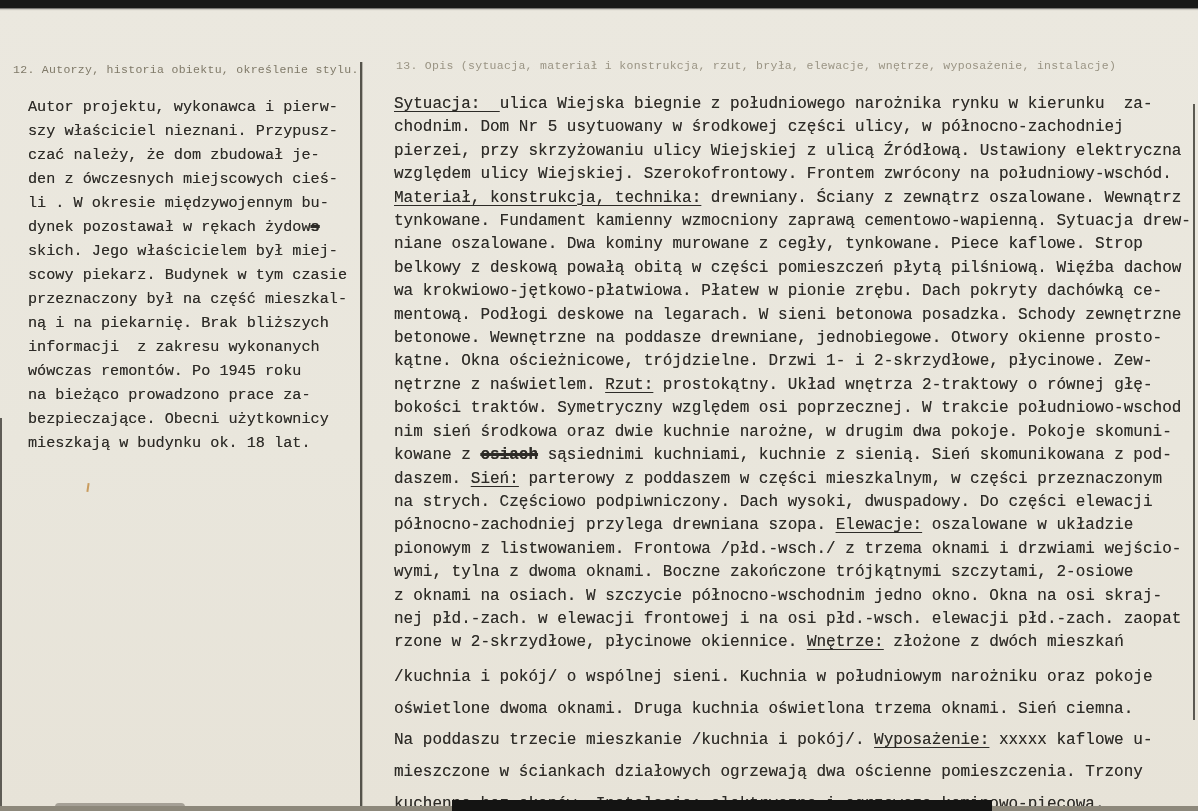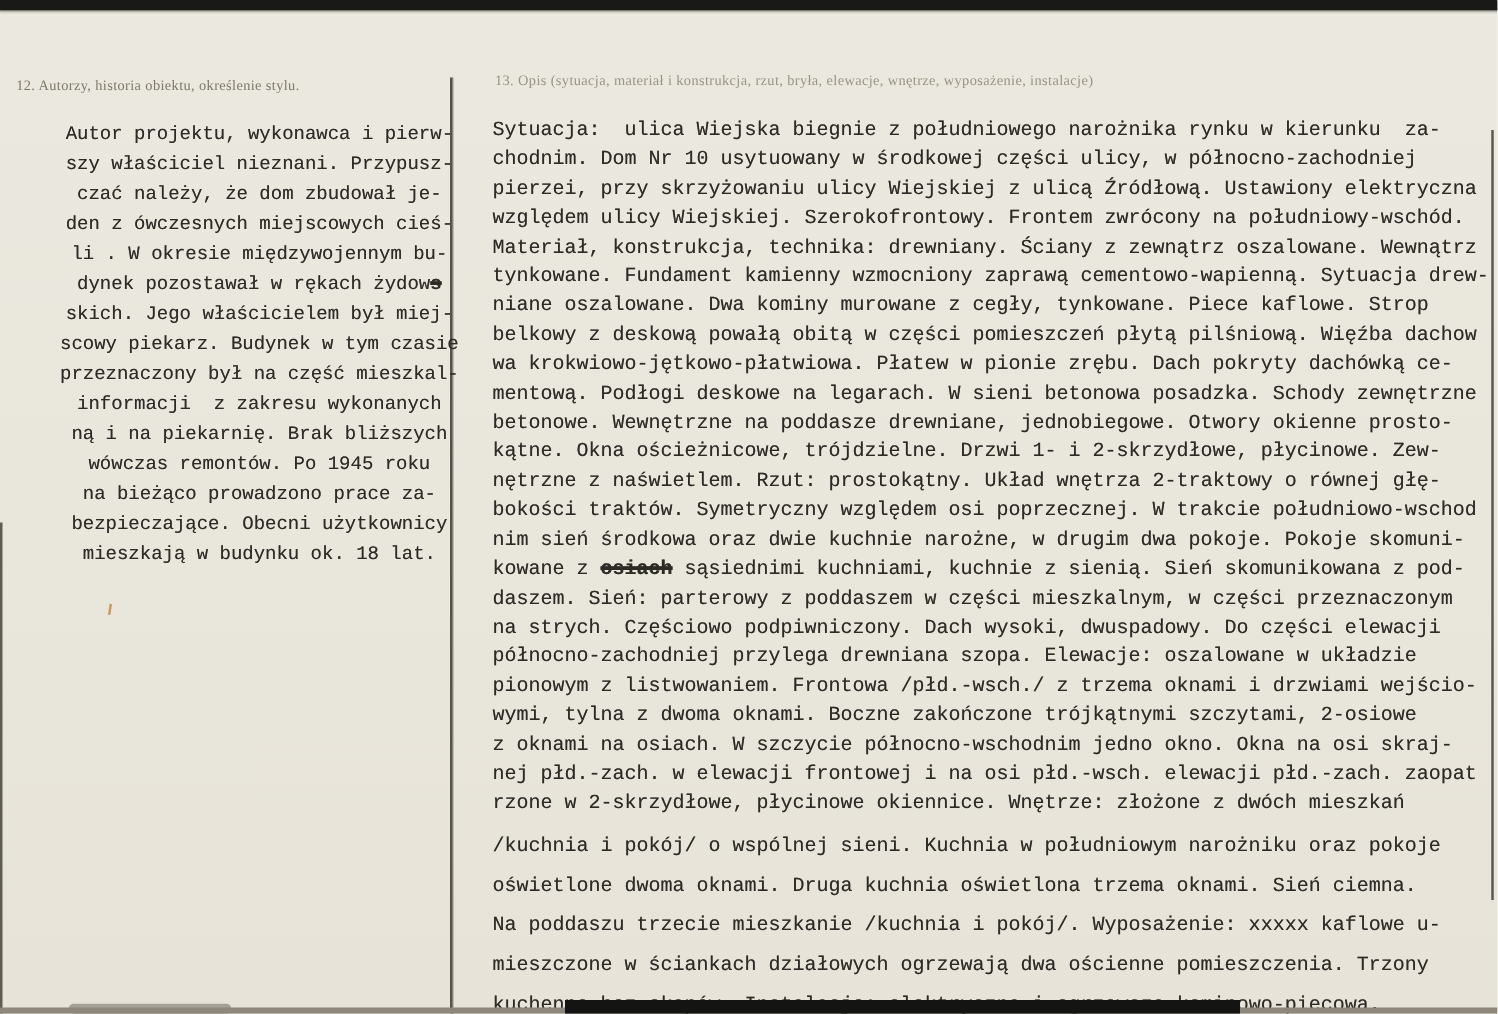--- a/index.html
+++ b/index.html
@@ -13,31 +13,31 @@
   .bar-top{position:absolute;left:0;top:0;width:1198px;height:8px;background:#191918;
     box-shadow:0 1px 0 rgba(25,25,24,.45), 0 2px 1px rgba(25,25,24,.15);}
   .bar-bottom-strip{position:absolute;left:0;top:806px;width:1198px;height:5px;background:#8d887b;}
   .bar-bottom-black{position:absolute;left:452px;top:800px;width:540px;height:11px;background:#141413;}
   .smudge{position:absolute;left:55px;top:803px;width:130px;height:8px;background:#6f6a60;opacity:.55;border-radius:4px;}
   .edge-right{position:absolute;left:1193px;top:104px;width:2px;height:616px;background:#43413a;opacity:.85;}
   .edge-left{position:absolute;left:0;top:418px;width:2px;height:393px;background:#3c3a35;opacity:.8;}
   .divider{position:absolute;left:360px;top:62px;width:2px;height:749px;background:#55534b;
     box-shadow:1px 0 0 rgba(85,83,75,.35);}
   
-  .col-header{position:absolute;font-family:Liberation Serif, serif;
+  .col-header{position:absolute;font-family:Liberation Mono, monospace;
     font-size:11.5px;letter-spacing:.3px;white-space:pre;}
   .left-h{left:13px;top:63px;color:#7f7968;}
   .right-h{left:396px;top:59px;color:#9a9484;}
   
   .text{position:absolute;color:#2d2b27;text-shadow:0 0 .5px rgba(45,43,39,.55);}
   .line{white-space:pre;}
-  .left-text{left:48px;top:95px;font-size:15.2px;line-height:24px;text-align:center;}
+  .left-text{left:28px;top:95px;font-size:15.2px;line-height:24px;}
   .right-text-main{left:394px;top:93px;font-size:16px;line-height:23.4px;}
   .right-text-bottom{left:394px;top:662px;font-size:16px;line-height:31.7px;}
-  .line .u{text-underline-offset:3px;text-decoration-thickness:1.4px;}
+  .line .u{text-decoration:underline;text-underline-offset:3px;text-decoration-thickness:1.4px;}
   .line .x{font-weight:700;text-decoration:line-through;text-decoration-thickness:2.5px;}
   .stray{position:absolute;left:87px;top:483px;width:2px;height:9px;background:#c08a3e;
     transform:rotate(8deg);opacity:.8;}
 </style>
 </head>
 <body>
 
 <div class="page">
   <div class="bar-top"></div>
 
@@ -49,30 +49,30 @@
   <div class="text left-text">
       <div class="line"><span>Autor projektu, wykonawca i pierw-</span></div>
       <div class="line"><span>szy właściciel nieznani. Przypusz-</span></div>
       <div class="line"><span>czać należy, że dom zbudował je-</span></div>
       <div class="line"><span>den z ówczesnych miejscowych cieś-</span></div>
       <div class="line"><span>li . W okresie międzywojennym bu-</span></div>
       <div class="line"><span>dynek pozostawał w rękach żydow</span><span class="x">s</span></div>
       <div class="line"><span>skich. Jego właścicielem był miej-</span></div>
       <div class="line"><span>scowy piekarz. Budynek w tym czasie</span></div>
       <div class="line"><span>przeznaczony był na część mieszkal-</span></div>
+      <div class="line"><span>ną i na piekarnię. Brak bliższych</span></div>
       <div class="line"><span>informacji  z zakresu wykonanych</span></div>
-      <div class="line"><span>ną i na piekarnię. Brak bliższych</span></div>
       <div class="line"><span>wówczas remontów. Po 1945 roku</span></div>
       <div class="line"><span>na bieżąco prowadzono prace za-</span></div>
       <div class="line"><span>bezpieczające. Obecni użytkownicy</span></div>
       <div class="line"><span>mieszkają w budynku ok. 18 lat.</span></div>
     </div>
   <div class="text right-text-main">
       <div class="line"><span class="u">Sytuacja:  </span><span>ulica Wiejska biegnie z południowego narożnika rynku w kierunku  za-</span></div>
-      <div class="line"><span>chodnim. Dom Nr 10 usytuowany w środkowej części ulicy, w północno-zachodniej</span></div>
+      <div class="line"><span>chodnim. Dom Nr 5 usytuowany w środkowej części ulicy, w północno-zachodniej</span></div>
       <div class="line"><span>pierzei, przy skrzyżowaniu ulicy Wiejskiej z ulicą Źródłową. Ustawiony elektryczna</span></div>
       <div class="line"><span>względem ulicy Wiejskiej. Szerokofrontowy. Frontem zwrócony na południowy-wschód.</span></div>
       <div class="line"><span class="u">Materiał, konstrukcja, technika:</span><span> drewniany. Ściany z zewnątrz oszalowane. Wewnątrz</span></div>
       <div class="line"><span>tynkowane. Fundament kamienny wzmocniony zaprawą cementowo-wapienną. Sytuacja drew-</span></div>
       <div class="line"><span>niane oszalowane. Dwa kominy murowane z cegły, tynkowane. Piece kaflowe. Strop</span></div>
       <div class="line"><span>belkowy z deskową powałą obitą w części pomieszczeń płytą pilśniową. Więźba dachow</span></div>
       <div class="line"><span>wa krokwiowo-jętkowo-płatwiowa. Płatew w pionie zrębu. Dach pokryty dachówką ce-</span></div>
       <div class="line"><span>mentową. Podłogi deskowe na legarach. W sieni betonowa posadzka. Schody zewnętrzne</span></div>
       <div class="line"><span>betonowe. Wewnętrzne na poddasze drewniane, jednobiegowe. Otwory okienne prosto-</span></div>
       <div class="line"><span>kątne. Okna ościeżnicowe, trójdzielne. Drzwi 1- i 2-skrzydłowe, płycinowe. Zew-</span></div>

